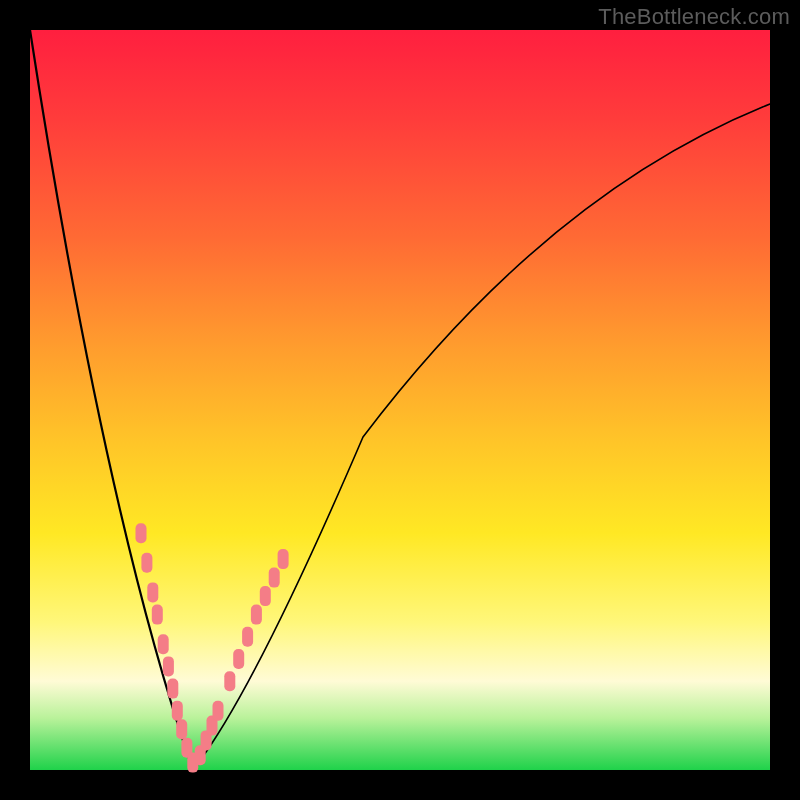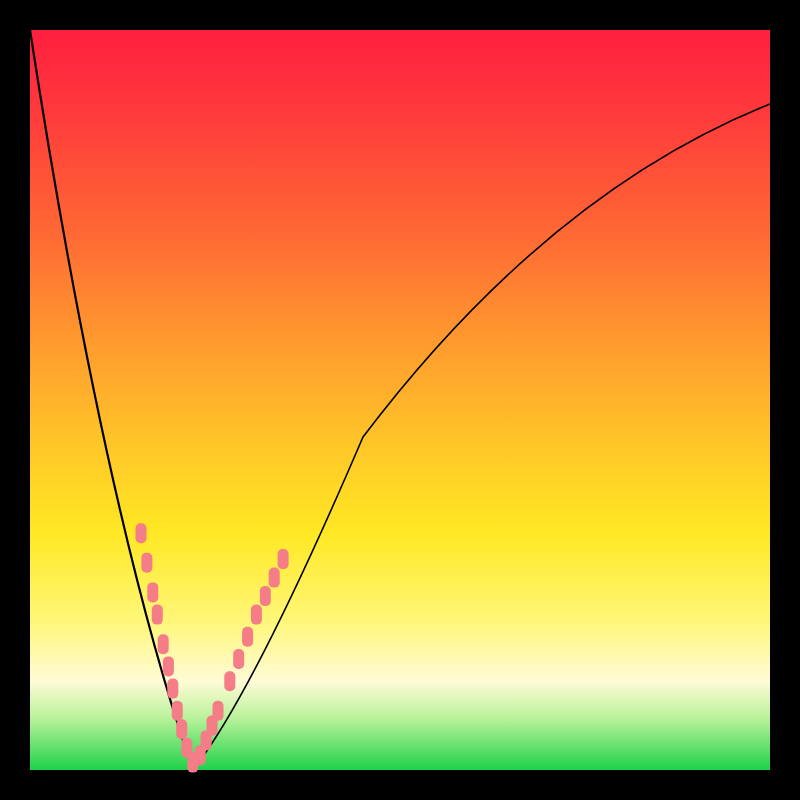--- a/index.html
+++ b/index.html
@@ -99,13 +99,14 @@
           <rect x="194.3" y="641.2" width="11" height="20" rx="5" class="marker"></rect>
           <rect x="203.2" y="619.0" width="11" height="20" rx="5" class="marker"></rect>
           <rect x="212.1" y="596.8" width="11" height="20" rx="5" class="marker"></rect>
           <rect x="220.9" y="574.6" width="11" height="20" rx="5" class="marker"></rect>
           <rect x="229.8" y="556.1" width="11" height="20" rx="5" class="marker"></rect>
           <rect x="238.7" y="537.6" width="11" height="20" rx="5" class="marker"></rect>
           <rect x="247.6" y="519.1" width="11" height="20" rx="5" class="marker"></rect>
         </g>
     </svg>
   </div>
+  <div class="watermark">TheBottleneck.com</div>
 </div>
 
 </body></html>

